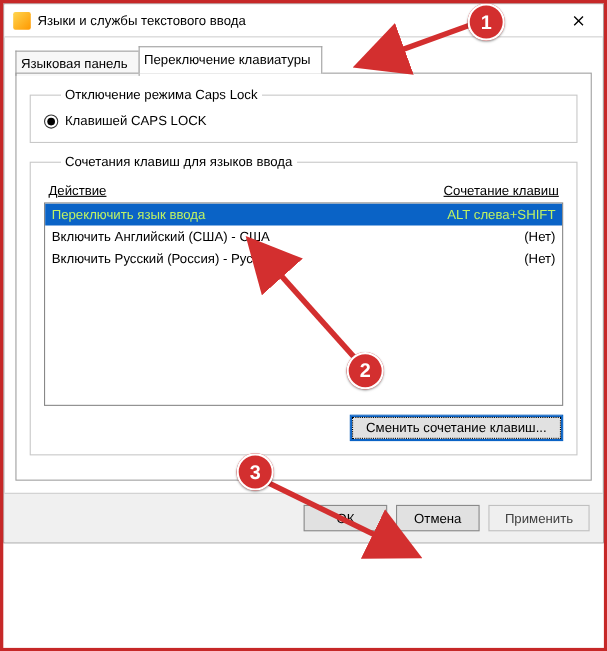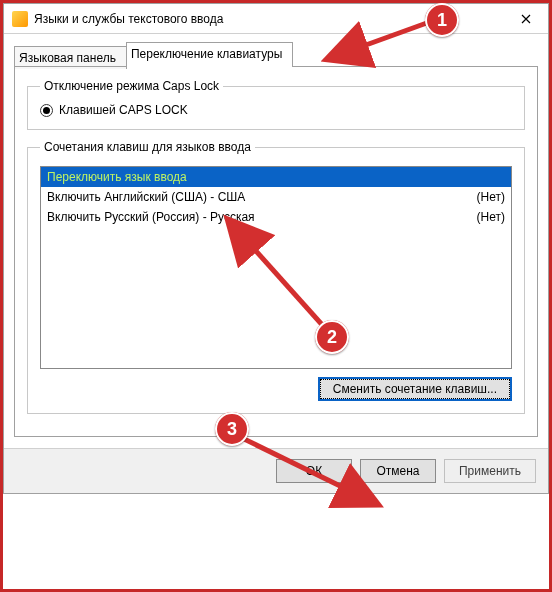--- a/index.html
+++ b/index.html
@@ -86,21 +86,21 @@
     padding: 12px 12px 12px 12px;
     display: flex;
     flex-direction: column;
   }
 
   fieldset.group {
     border: 1px solid #c8c8c8;
     margin: 0 0 10px 0;
     padding: 10px 12px 12px 12px;
   }
-  fieldset.group legend { padding: 0 4px; font-size: 12px; }
+  fieldset.group legend { padding: 0 4px; font-size: 12px; margin-left: 15px; }
 
   .radios { display: flex; gap: 60px; }
   .radio { display: flex; align-items: center; gap: 6px; justify-content: space-between; }
   .radio .dot {
     width: 13px; height: 13px; border: 1px solid #333; border-radius: 50%;
     display: inline-flex; align-items: center; justify-content: center;
   }
   .radio .dot.checked::after {
     content: ""; width: 7px; height: 7px; background: #000; border-radius: 50%;
   }
@@ -187,24 +187,29 @@
           <label class="radio">
             <span class="dot checked"></span>
             <span>Клавишей CAPS LOCK</span>
           </label>
         </div>
       </fieldset>
 
       <fieldset class="group keys">
         <legend>Сочетания клавиш для языков ввода</legend>
 
+        <div class="headers">
+          <div class="col-action"><span class="col-action-h">Действие</span></div>
+          <div class="col-combo">Сочетание клавиш</div>
+        </div>
 
         <div class="listbox" id="listbox">
             <div class="row selected">
               <div class="ra">Переключить язык ввода</div>
+              <div class="rc">ALT слева+SHIFT</div>
             </div>
             <div class="row">
               <div class="ra">Включить Английский (США) - США</div>
               <div class="rc">(Нет)</div>
             </div>
             <div class="row">
               <div class="ra">Включить Русский (Россия) - Русская</div>
               <div class="rc">(Нет)</div>
             </div>
           </div>

